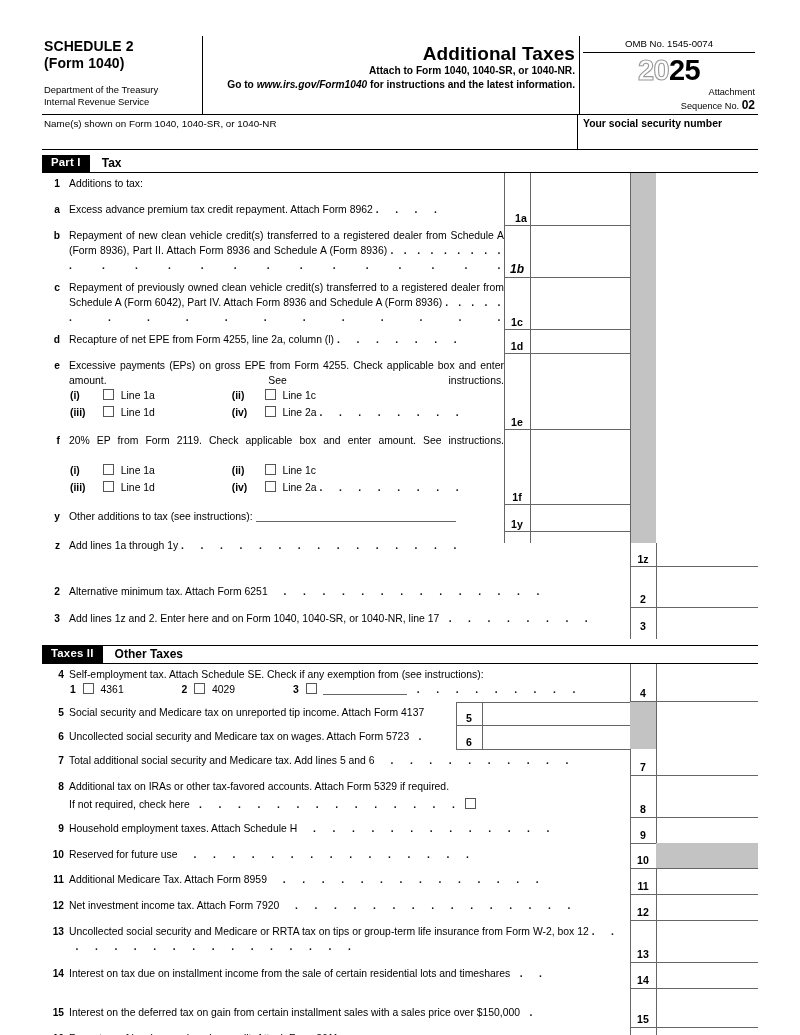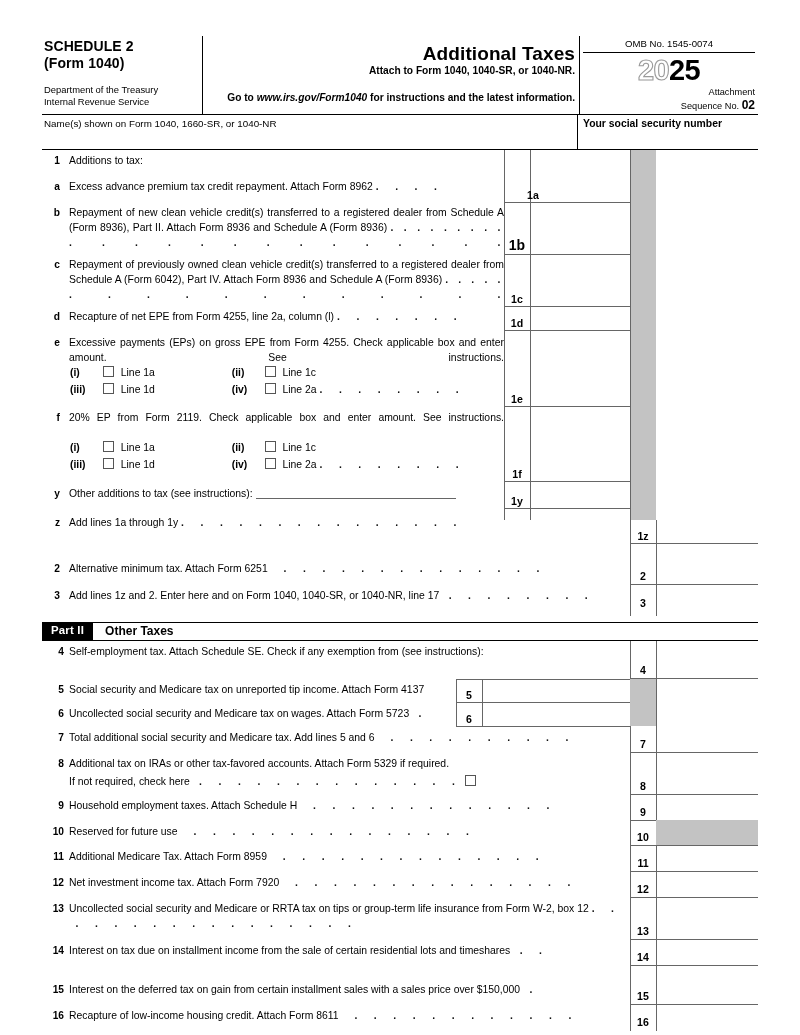--- a/index.html
+++ b/index.html
@@ -13,21 +13,21 @@
   .sheet{position:absolute;left:42px;top:36px;width:716px;}
 
   
   .hdr{display:flex;border-bottom:1.6px solid #000;}
   .hdr-left{width:152px;padding:2px 6px 2px 2px;border-right:1.6px solid #000;}
   .hdr-sched{font-size:14px;font-weight:bold;line-height:1.18;letter-spacing:.1px;}
   .hdr-dept{font-size:9.4px;line-height:1.25;margin-top:13px;}
   .hdr-mid{flex:1;text-align:right;padding:4px 4px 3px 4px;border-right:1.6px solid #000;}
   .hdr-title{font-size:19px;font-weight:bold;letter-spacing:.1px;margin-top:3px;}
   .hdr-sub1{font-size:10.2px;font-weight:bold;margin-top:0;}
-  .hdr-sub2{font-size:10.2px;font-weight:bold;margin-top:16px;}
+  .hdr-sub2{font-size:10.2px;font-weight:bold;margin-top:3px;}
   .hdr-sub2 i{font-style:italic;}
   .hdr-right{width:172px;text-align:center;padding:2px 3px;}
   .omb{font-size:9.6px;border-bottom:1.1px solid #000;padding-bottom:3px;}
   .yr{font-size:29px;font-weight:bold;line-height:1;margin-top:3px;letter-spacing:-.6px;}
   .yr .pale{color:#ffffff;-webkit-text-stroke:1.1px #9a9a9a;font-weight:bold;}
   .att{font-size:9.2px;line-height:1.2;margin-top:2px;text-align:right;padding-left:20px;}
   .att .big{font-size:12px;font-weight:bold;}
 
   
   .namerow{display:flex;border-bottom:1.6px solid #000;height:34px;}
@@ -93,29 +93,33 @@
       <div class="att">
         <div>Attachment</div>
         <div><span>Sequence No.</span>
              <span class="big">02</span></div>
       </div>
     </div>
   </div>
 
   <div class="namerow">
     <div class="namebox">
-      <span>Name(s) shown on Form 1040, 1660-SR, or 1040-NR</span>
+      <span>Name(s) shown on Form 1040, 1040-SR, or 1040-NR</span>
       <div></div>
     </div>
     <div class="ssnbox">
       <span>Your social security number</span>
       <div></div>
     </div>
   </div>
 
+  <div class="partbar">
+    <div class="part-tag">Part I</div>
+    <div class="part-name">Tax</div>
+  </div>
 
   <div class="body" style="height:408px;">
 
     <div class="gray" style="left:588px;top:0;width:26px;height:370px;"></div>
 
     <div class="vline" style="left:462px;top:0;height:370px;"></div>
     <div class="vline" style="left:488px;top:0;height:370px;"></div>
     <div class="vline" style="left:588px;top:0;height:370px;"></div>
     <div class="vline" style="left:614px;top:370px;height:38px;"></div>
     <div class="vline" style="left:588px;top:370px;height:38px;"></div>
@@ -123,29 +127,29 @@
     <div class="row" style="position:absolute;left:0;top:0;width:462px;">
       <div class="lbl">1</div>
       <div class="txt">Additions to tax:</div>
     </div>
 
     <div class="row" style="position:absolute;left:0;top:26px;width:462px;">
       <div class="lbl">a</div>
       <div class="txt"><span>Excess advance premium tax credit repayment. Attach Form 8962</span>
         <span class="dots"> . &nbsp;. &nbsp;. &nbsp;.</span></div>
     </div>
-    <div style="position:absolute;left:478px;top:26px;width:26px;height:26px;font-size:10.6px;font-weight:bold;text-align:center;display:flex;align-items:flex-end;justify-content:center;padding-bottom:1px;box-sizing:border-box;">1a</div>
+    <div style="position:absolute;left:466px;top:26px;width:26px;height:26px;font-size:10.6px;font-weight:bold;text-align:center;display:flex;align-items:flex-end;justify-content:center;padding-bottom:1px;box-sizing:border-box;">1a</div>
     <div class="hline" style="left:462px;top:52px;width:126px;"></div>
 
     <div class="row" style="position:absolute;left:0;top:52px;width:462px;">
       <div class="lbl">b</div>
       <div class="txt just"><span>Repayment of new clean vehicle credit(s) transferred to a registered dealer from Schedule A (Form 8936), Part II. Attach Form 8936 and Schedule A (Form 8936)</span>
         <span class="dots"> . . . . . . . . . . . . . . . . . . . . . . .</span></div>
     </div>
-    <div style="position:absolute;left:462px;top:52px;width:26px;height:52px;font-size:14px;font-weight:bold;text-align:center;display:flex;align-items:flex-end;justify-content:center;padding-bottom:1px;box-sizing:border-box;">1b</div>
+    <div style="position:absolute;left:462px;top:52px;width:26px;height:52px;font-size:12px;font-weight:bold;text-align:center;display:flex;align-items:flex-end;justify-content:center;padding-bottom:1px;box-sizing:border-box;font-style:italic;">1b</div>
     <div class="hline" style="left:462px;top:104px;width:126px;"></div>
 
     <div class="row" style="position:absolute;left:0;top:104px;width:462px;">
       <div class="lbl">c</div>
       <div class="txt just"><span>Repayment of previously owned clean vehicle credit(s) transferred to a registered dealer from Schedule A (Form 6042), Part IV. Attach Form 8936 and Schedule A (Form 8936)</span>
         <span class="dots"> . . . . . . . . . . . . . . . . .</span></div>
     </div>
     <div style="position:absolute;left:462px;top:104px;width:26px;height:52px;font-size:10.6px;font-weight:bold;text-align:center;display:flex;align-items:flex-end;justify-content:center;padding-bottom:1px;box-sizing:border-box;">1c</div>
     <div class="hline" style="left:462px;top:156px;width:126px;"></div>
 
@@ -240,33 +244,45 @@
 
     <div class="row" style="position:absolute;left:0;top:27px;width:588px;">
       <div class="lbl">3</div>
       <div class="txt"><span>Add lines 1z and 2. Enter here and on Form 1040, 1040-SR, or 1040-NR, line 17</span>
         <span class="dots"> &nbsp;. &nbsp;. &nbsp;. &nbsp;. &nbsp;. &nbsp;. &nbsp;. &nbsp;.</span></div>
     </div>
     <div style="position:absolute;left:588px;top:27px;width:26px;height:26px;font-size:10.6px;font-weight:bold;text-align:center;display:flex;align-items:flex-end;justify-content:center;padding-bottom:2px;box-sizing:border-box;">3</div>
   </div>
 
   <div class="partbar" style="border-top:1.6px solid #000;margin-top:0;">
-    <div class="part-tag">Part II</div>
+    <div class="part-tag">Taxes II</div>
     <div class="part-name">Other Taxes</div>
   </div>
 
   <div class="body" style="height:338px;">
     <div class="vline" style="left:588px;top:0;height:338px;"></div>
     <div class="vline" style="left:614px;top:0;height:338px;"></div>
 
     <div class="gray" style="left:588px;top:37px;width:26px;height:48px;"></div>
 
     <div class="row" style="position:absolute;left:0;top:0;width:588px;">
       <div class="lbl" style="width:22px;padding-right:5px;">4</div>
       <div class="txt">Self-employment tax. Attach Schedule SE. Check if any exemption from (see instructions):</div>
+    </div>
+    <div style="position:absolute;left:28px;top:19px;font-size:10.4px;">
+      <span style="font-weight:bold;">1</span>
+      <span class="cb"></span>
+      <span style="display:inline-block;width:78px;">4361</span>
+      <span style="font-weight:bold;">2</span>
+      <span class="cb"></span>
+      <span style="display:inline-block;width:78px;">4029</span>
+      <span style="font-weight:bold;">3</span>
+      <span class="cb"></span>
+      <span class="wline" style="width:84px;"></span>
+      <span class="dots"> &nbsp;. &nbsp;. &nbsp;. &nbsp;. &nbsp;. &nbsp;. &nbsp;. &nbsp;. &nbsp;.</span>
     </div>
     <div style="position:absolute;left:588px;top:0;width:26px;height:37px;font-size:10.6px;font-weight:bold;text-align:center;display:flex;align-items:flex-end;justify-content:center;padding-bottom:2px;box-sizing:border-box;">4</div>
     <div class="hline" style="left:588px;top:37px;width:128px;"></div>
 
     <div class="row" style="position:absolute;left:0;top:38px;width:414px;">
       <div class="lbl" style="width:22px;padding-right:5px;">5</div>
       <div class="txt">Social security and Medicare tax on unreported tip income. Attach Form 4137</div>
     </div>
     <div class="hline" style="left:414px;top:38px;width:174px;"></div>
     <div class="vline" style="left:414px;top:38px;height:23px;"></div>

